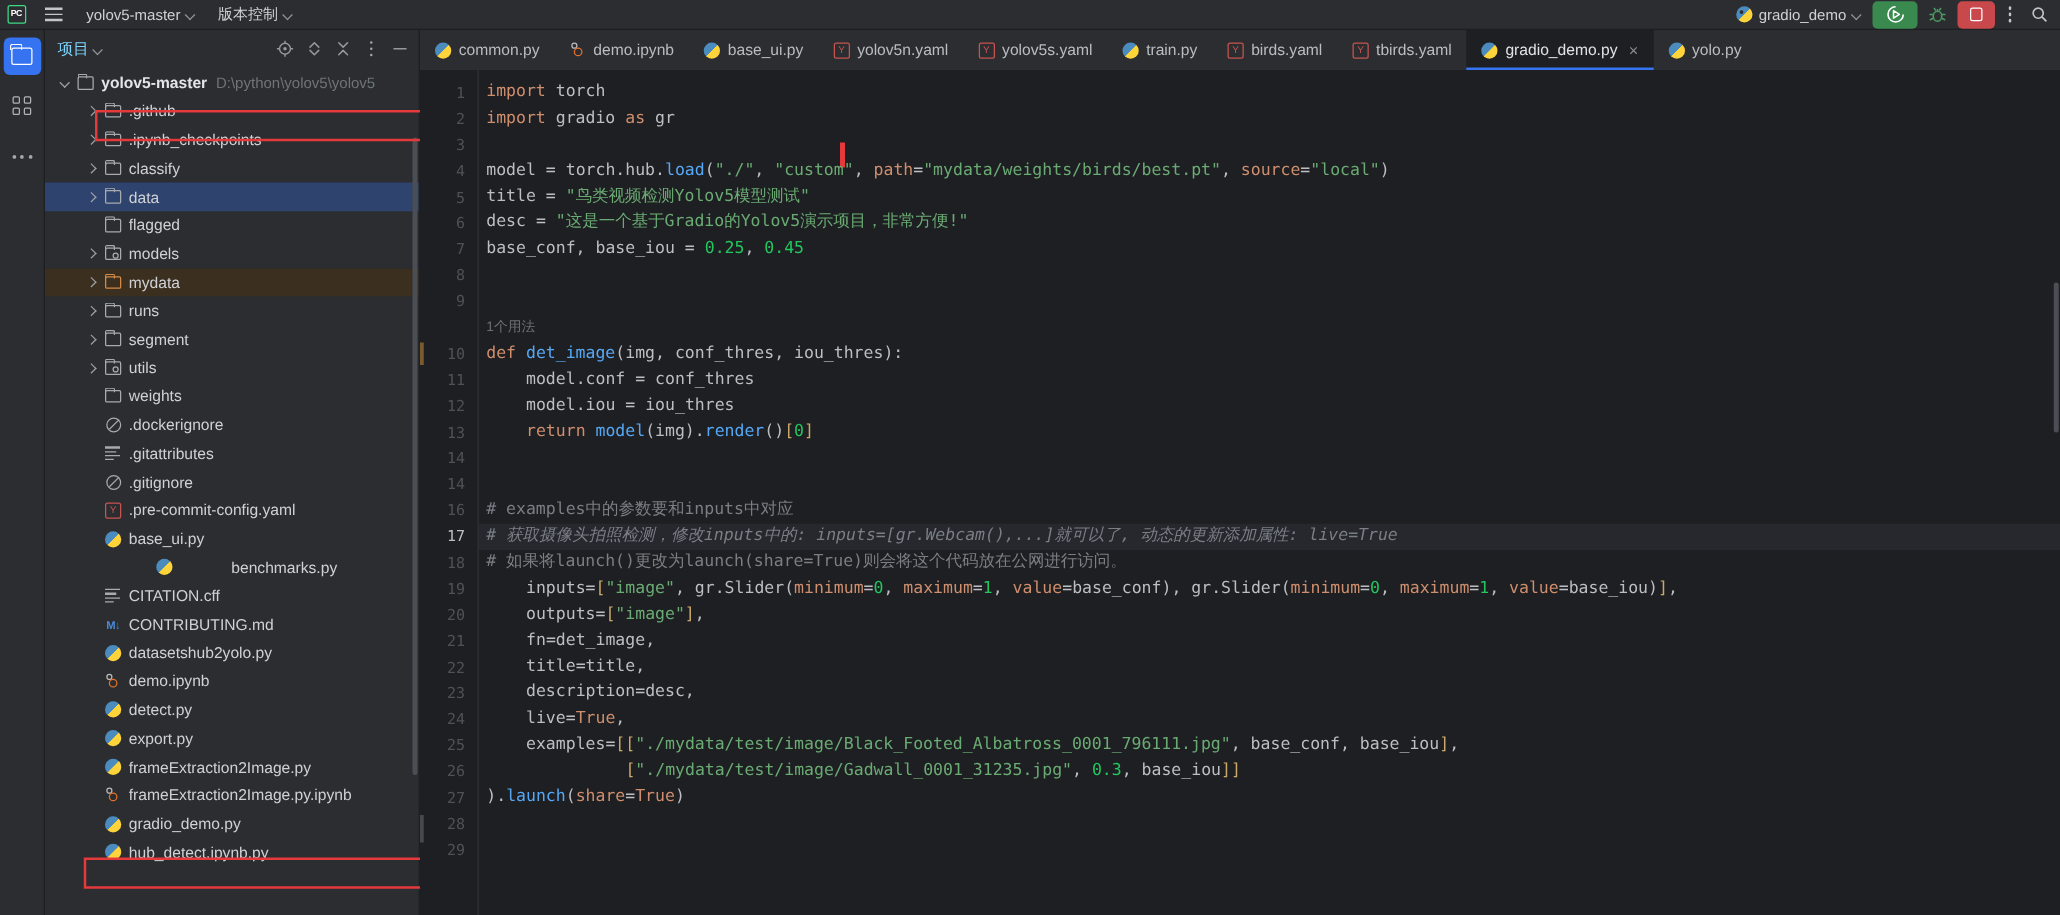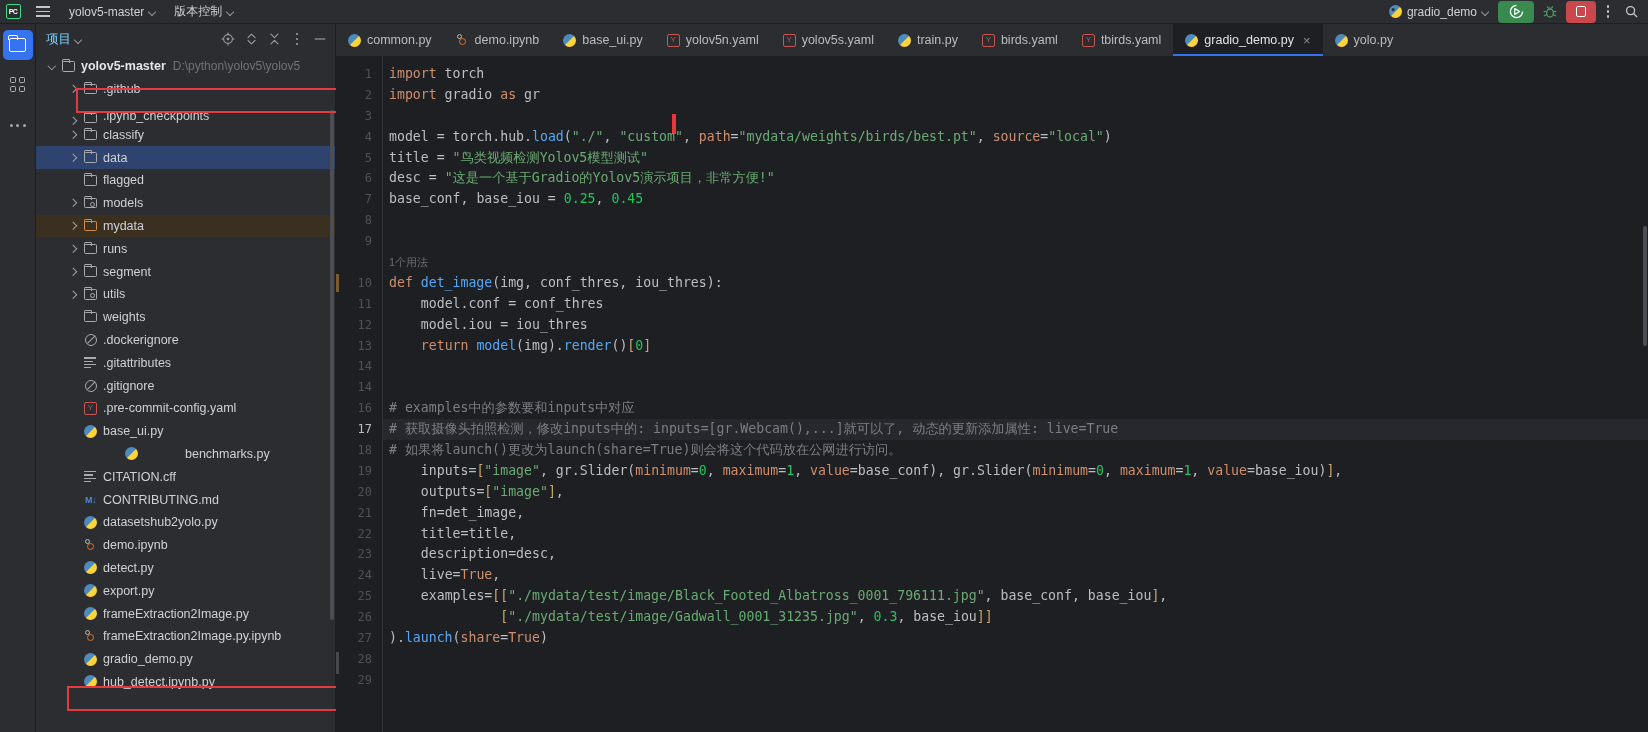--- a/index.html
+++ b/index.html
@@ -175,21 +175,21 @@
   }
   .gutter .ln { height: 20.9px; line-height: 20.9px; padding-right: 10px; }
   .gutter .ln.blank { color: transparent; }
   .gutter .ln.cur { color: #bcbec4; }
   .code {
     flex: 1; padding-top: 8px; font-family: "DejaVu Sans Mono", monospace;
     font-size: 13.2px; position: relative; min-width: 0; overflow: hidden;
     border-left: 1px solid #303338;
   }
   .cl { height: 20.9px; line-height: 20.9px; white-space: pre; padding-left: 6px; }
-  .cl.hl { background: #26282e; }
+  .cl.hl { background: #26282e; font-style: italic; }
   .cl.usage { font-size: 11px; color: #6b6f75; line-height: 20.9px; font-family: "Liberation Sans", sans-serif; }
 
   .kw   { color: #cf8e6d; }
   .fnn  { color: #56a8f5; text-align: right; }
   .str  { color: #6aab73; }
   .num  { color: #22c55e; }
   .cmt  { color: #7a7e85; }
   .id   { color: #bcbec4; }
   .kwarg{ color: #cf8e6d; }
   .brk  { color: #c9a86a; }
@@ -336,21 +336,21 @@
             <span class="rowtxt bold">yolov5-master</span>
             <span class="rowpath">D:\python\yolov5\yolov5</span>
           </div>
           <div class="row" style="padding-left: 30px;">
             <span class="arrow"></span>
             <span class="ficon">
               <span class="fold"></span>
             </span>
             <span class="rowtxt">.github</span>
           </div>
-          <div class="row" style="padding-left: 30px; align-items: flex-end;">
+          <div class="row" style="padding-left: 30px;">
             <span class="arrow"></span>
             <span class="ficon">
               <span class="fold"></span>
             </span>
             <span class="rowtxt">.ipynb_checkpoints</span>
           </div>
           <div class="row" style="padding-left: 30px;">
             <span class="arrow"></span>
             <span class="ficon">
               <span class="fold"></span>

